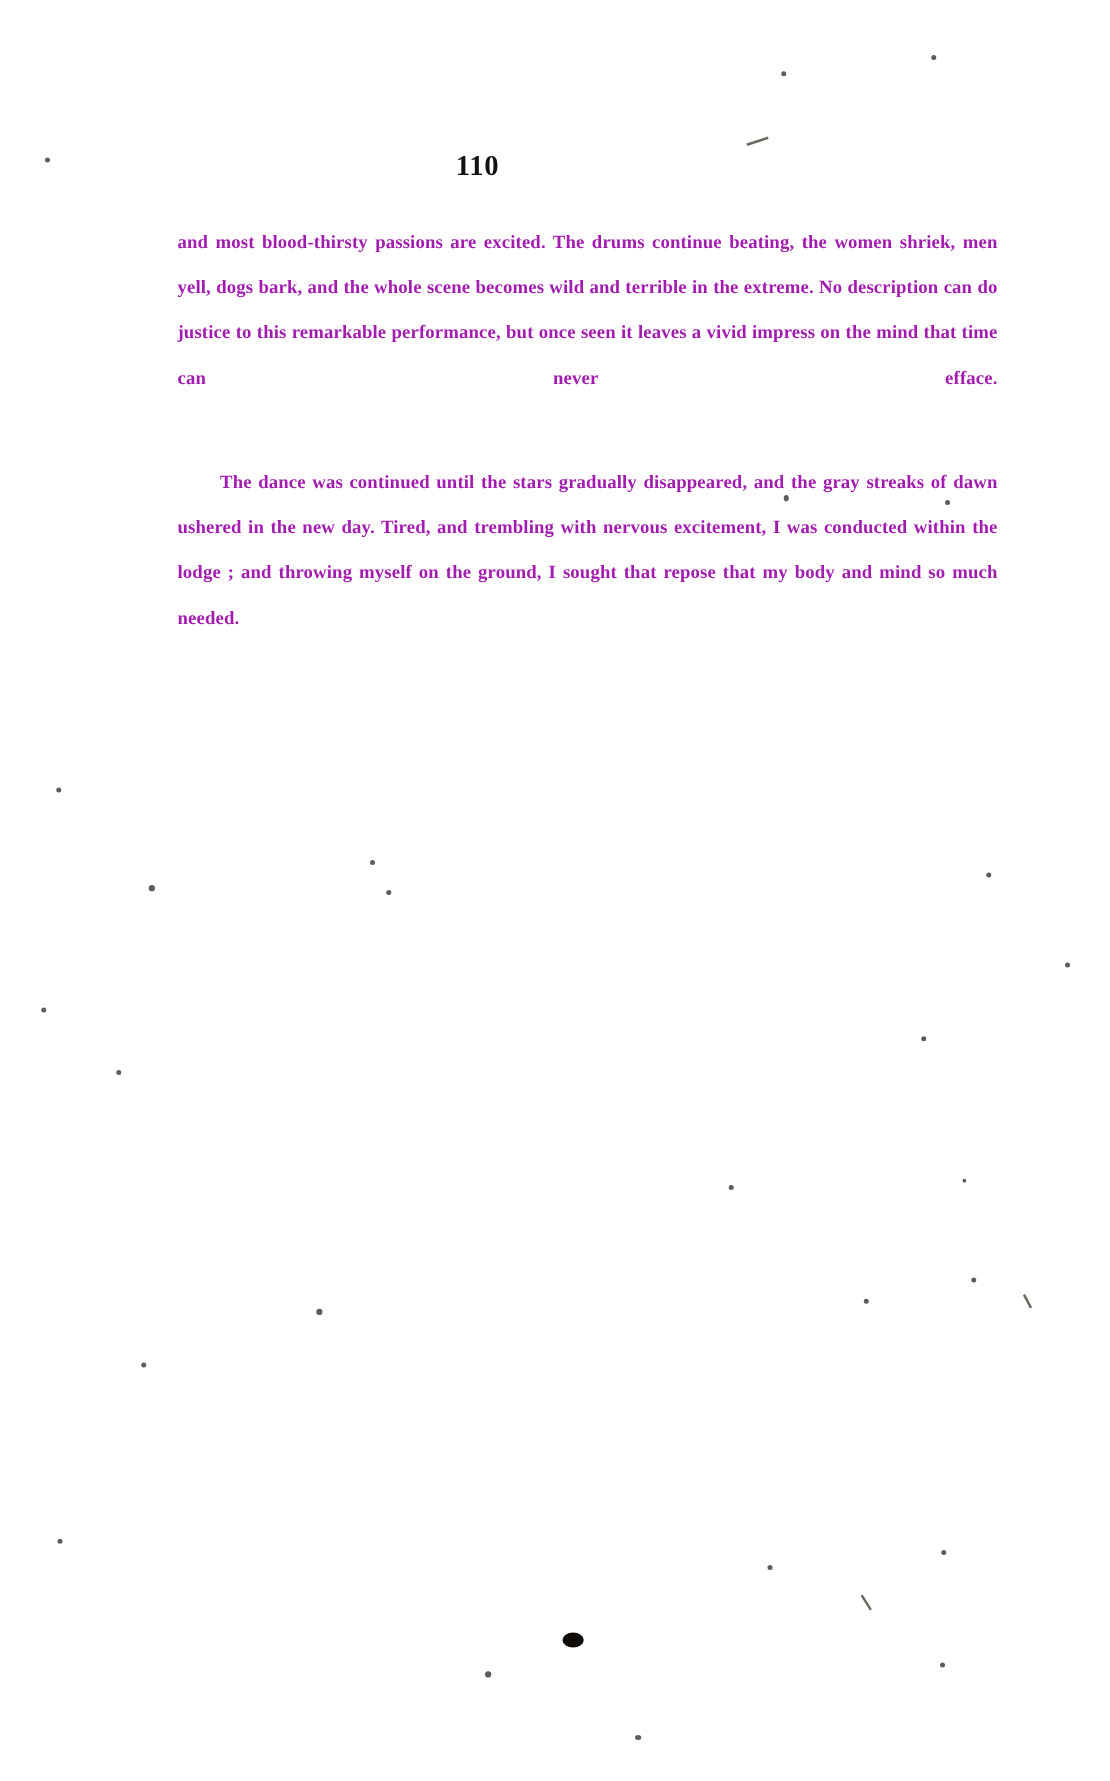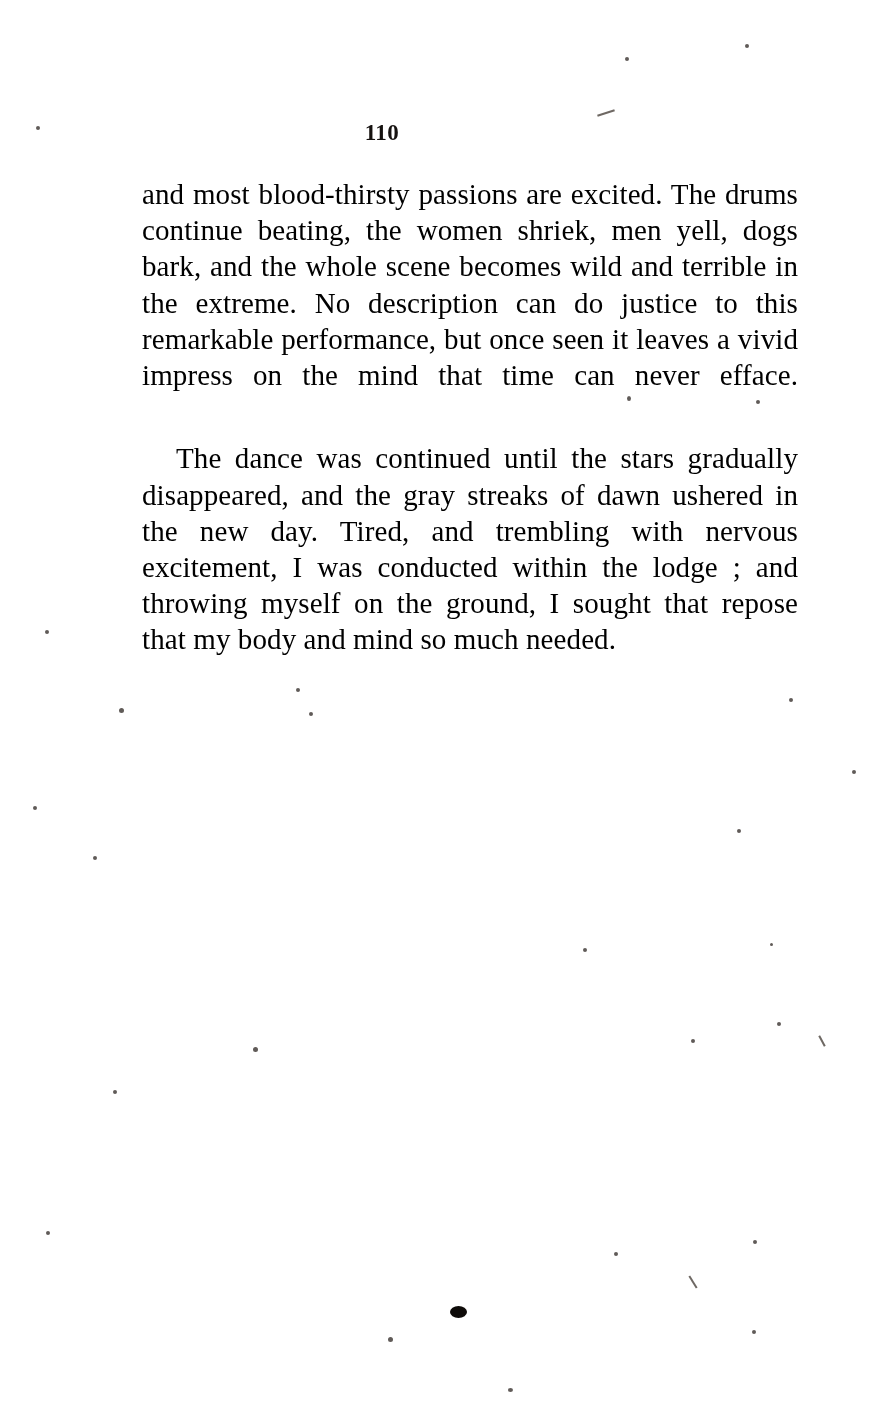--- a/index.html
+++ b/index.html
@@ -31,26 +31,26 @@
     color: #15110f;
   }
   .text-block {
     position: absolute;
     top: 176px;
     left: 142px;
     width: 656px;
   }
   .para {
     margin: 0;
-    font-size: 29px;
+    font-size: 15px;
     line-height: 36.2px;
     text-align: justify;
     text-justify: inter-word;
-    color: #000000;
-    font-weight: 400;
+    color: #a21caf;
+    font-weight: 700;
     letter-spacing: 0.1px;
   }
   .para + .para {
     margin-top: 11px;
     text-indent: 34px;
   }
   .para:last-child {
     text-align: justify;
   }
   

